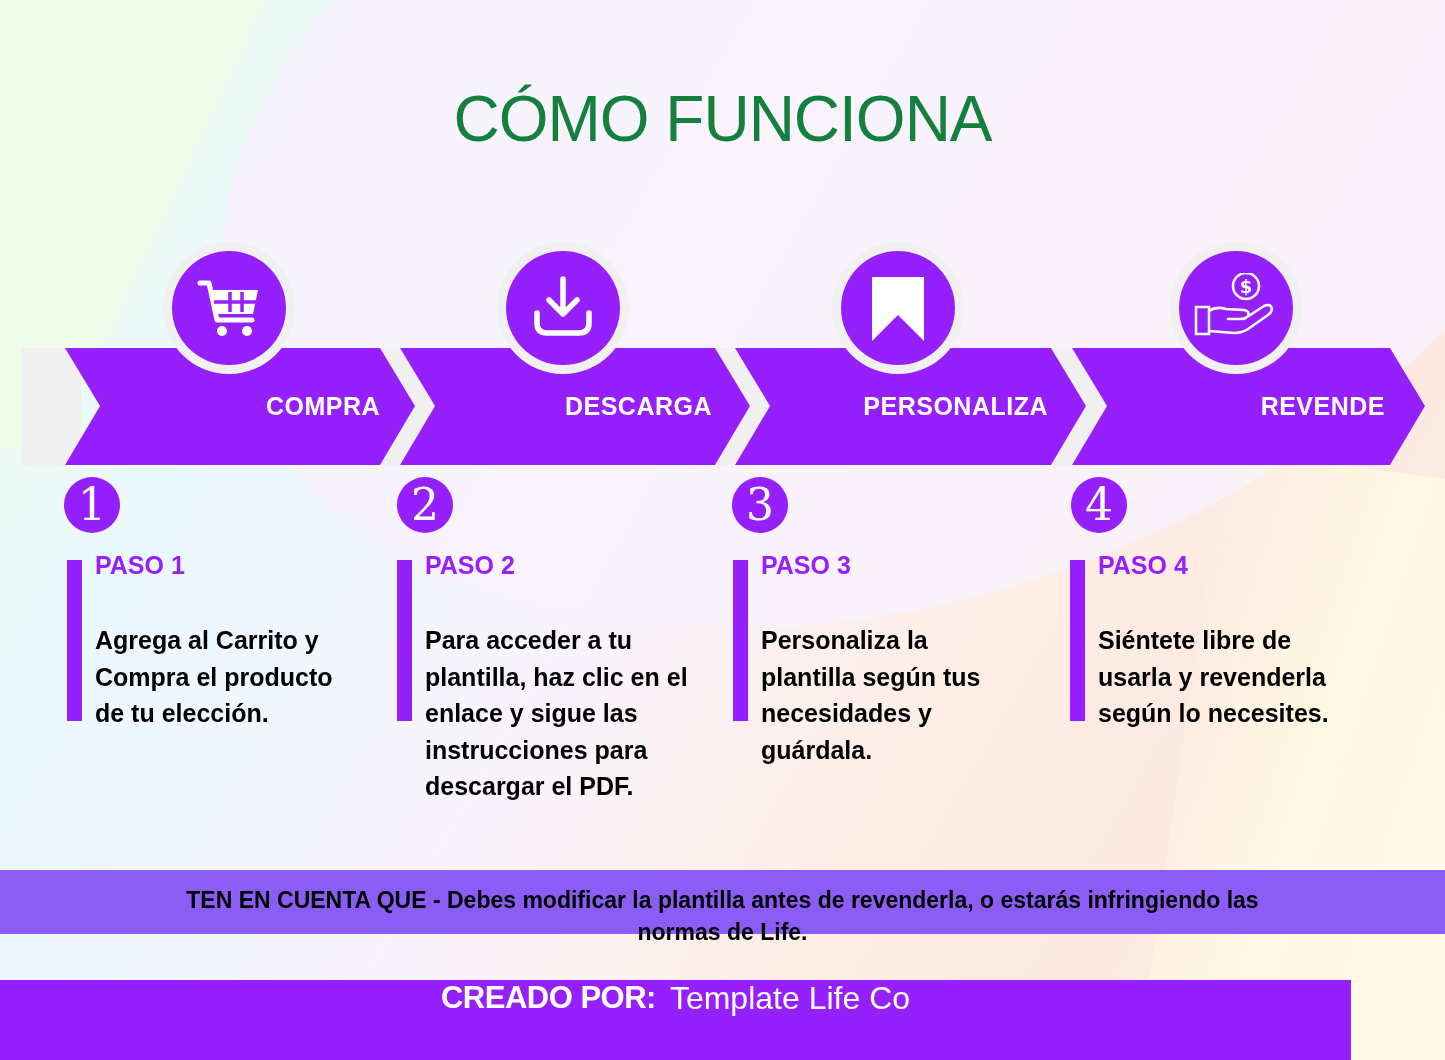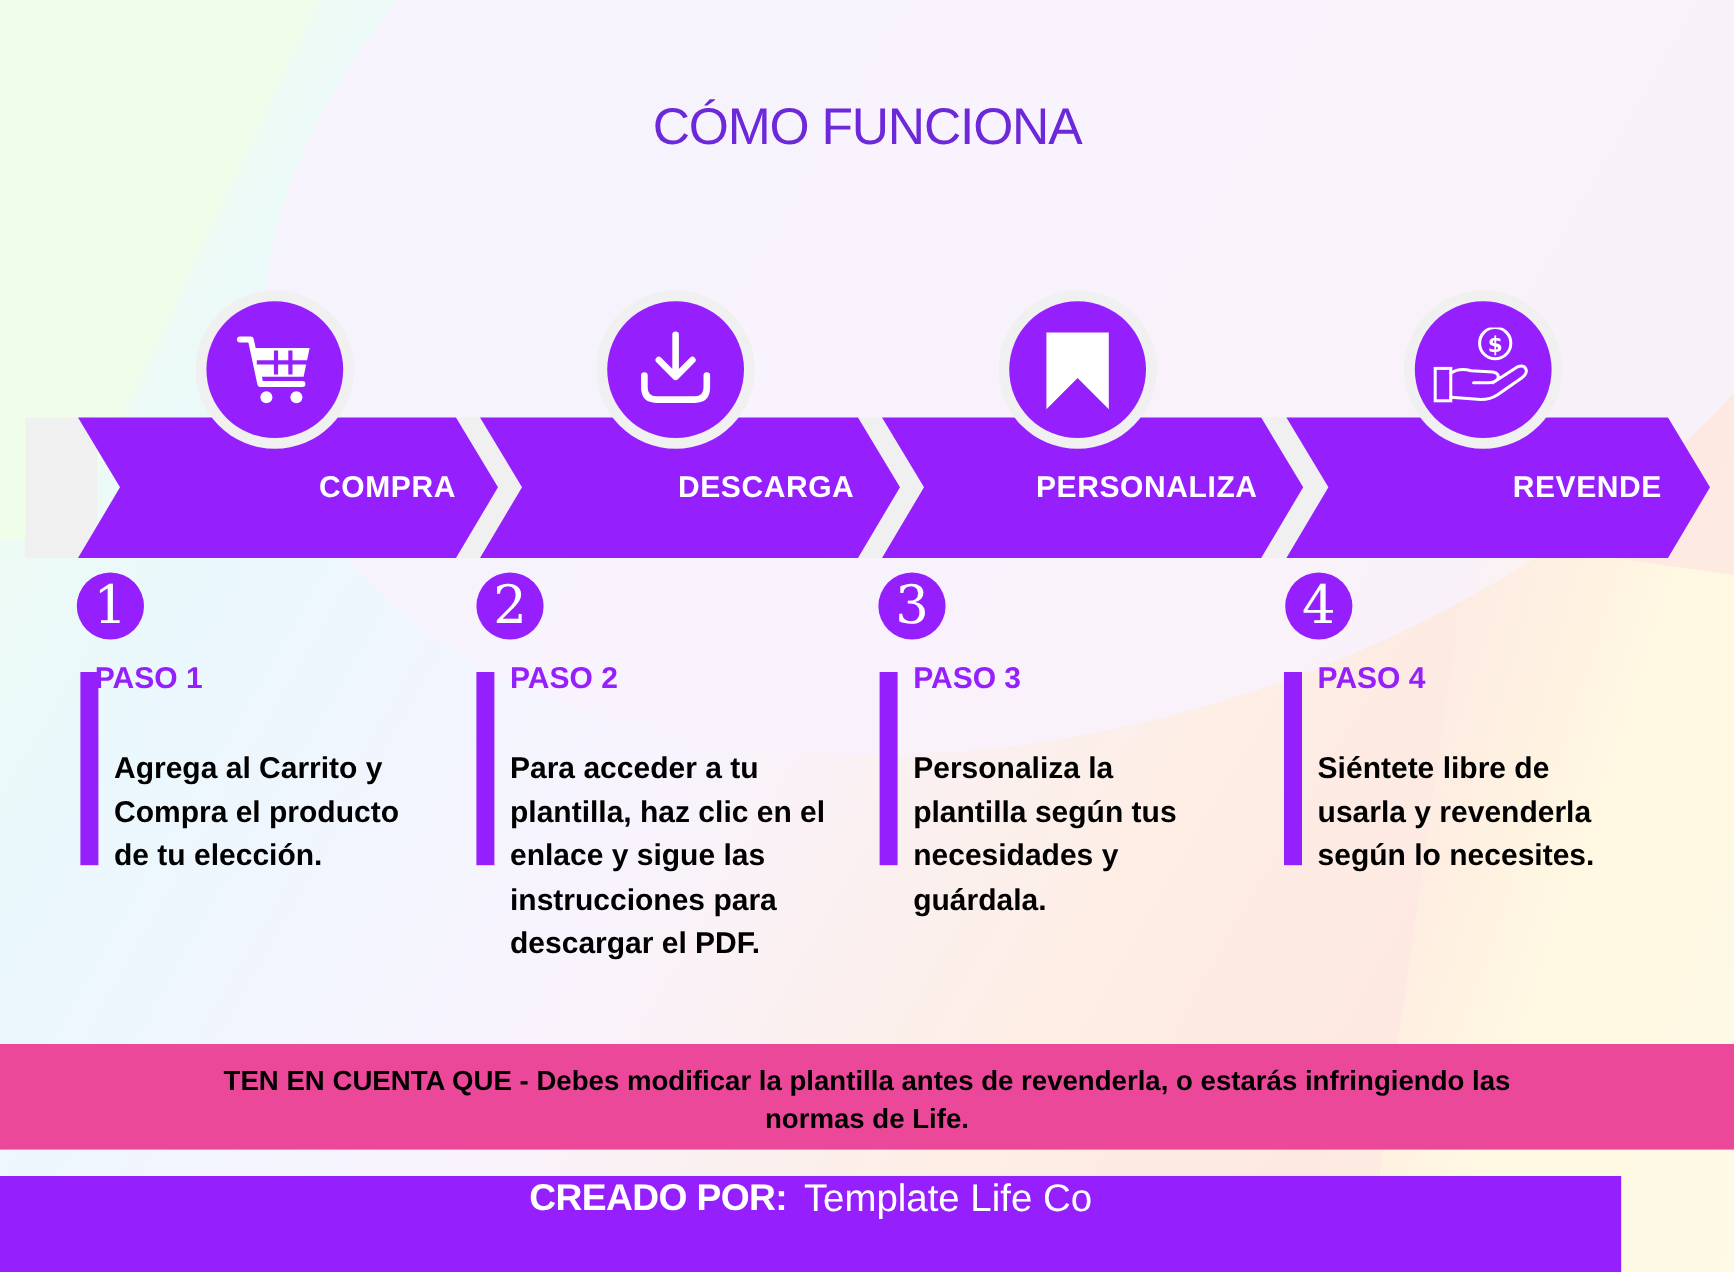--- a/index.html
+++ b/index.html
@@ -7,33 +7,33 @@
     font-family: "Liberation Sans", "DejaVu Sans", sans-serif; }
   .bg { position:absolute; inset:0; overflow:hidden;
     background: linear-gradient(120deg, #f0fde8 0%, #eaf8fd 22%, #f8f3fd 45%, #fdeee6 65%, #fde9e1 80%, #fff6e2 100%); }
   .bg .wave1 { position:absolute; left:200px; top:-300px; width:1400px; height:900px; border-radius:50%;
     background: rgba(248,242,253,0.85); transform: rotate(-18deg); }
   .bg .wave2 { position:absolute; left:-300px; top:-250px; width:900px; height:700px;
     background: linear-gradient(115deg, #f0fde8 55%, rgba(234,248,253,0) 56%); }
   .bg .wave3 { position:absolute; left:1180px; top:480px; width:500px; height:600px;
     background: linear-gradient(100deg, rgba(255,246,226,0) 0%, #fff8e2 30%, #fbfbe8 100%); transform: rotate(8deg); }
   .title { position:absolute; left:0; width:1445px; top:82px; text-align:center;
-    font-family:"Liberation Sans", sans-serif; font-size:43px; font-weight:400; letter-spacing:-1px; color:#6d28d9; }
+    font-family:"Liberation Sans", sans-serif; font-size:64px; font-weight:400; letter-spacing:-1px; color:#15803d; }
   .strip { position:absolute; left:21px; top:348px; width:60px; height:117px; background:#f0f0f0; }
   svg.chev { position:absolute; left:0; top:0; }
   .step-label { position:absolute; top:392px; color:#fff; font-weight:700; font-size:25px; letter-spacing:0.5px; text-align:right; }
   .icon-ring { position:absolute; width:132px; height:132px; border-radius:50%; background:#f0f0f0; }
   .icon-circle { position:absolute; left:9px; top:9px; width:114px; height:114px; border-radius:50%; background:#9620fd;
     display:flex; align-items:center; justify-content:center; }
   .num { position:absolute; width:56px; height:56px; border-radius:50%; background:#9620fd; color:#fff;
     font-family:"DejaVu Serif", serif; font-size:44px; line-height:56px; text-align:center; top:477px; }
   .bar { position:absolute; top:560px; width:15px; height:161px; background:#9620fd; }
   .paso { position:absolute; top:551px; color:#9620fd; font-weight:700; font-size:25px; }
   .desc { position:absolute; top:622px; color:#000; font-weight:700; font-size:25px; line-height:36.5px; }
-  .note { position:absolute; left:0; top:870px; width:1445px; height:88px; background:#ec4899;
+  .note { position:absolute; left:0; top:870px; width:1445px; height:64px; background:#8b5cf6;
     text-align:center; font-size:23px; line-height:32px; padding-top:14px; box-sizing:border-box; color:#000; font-weight:700; }
   .note .lead { font-weight:900; }
   .footer { position:absolute; left:0; top:980px; width:1351px; height:80px; background:#9620fd; color:#fff;
     display:flex; justify-content:center; gap:14px; }
   .footer .k { font-weight:900; font-size:31px; letter-spacing:-0.5px; }
   .footer .v { font-weight:400; font-size:32px; }
 </style>
 </head>
 <body>
 
@@ -99,21 +99,21 @@
     </svg>
   </div>
 </div>
 
 <div class="num" style="left:64px;">1</div>
 <div class="num" style="left:397px;">2</div>
 <div class="num" style="left:732px;">3</div>
 <div class="num" style="left:1071px;">4</div>
 
 <div class="bar" style="left:67px;"></div>
-<div class="paso" style="left:79px;">PASO 1</div>
+<div class="paso" style="left:95px;">PASO 1</div>
 <div class="desc" style="left:95px;">
   <div>Agrega al Carrito y</div>
   <div>Compra el producto</div>
   <div>de tu elección.</div>
 </div>
 
 <div class="bar" style="left:397px;"></div>
 <div class="paso" style="left:425px;">PASO 2</div>
 <div class="desc" style="left:425px;">
   <div>Para acceder a tu</div>

